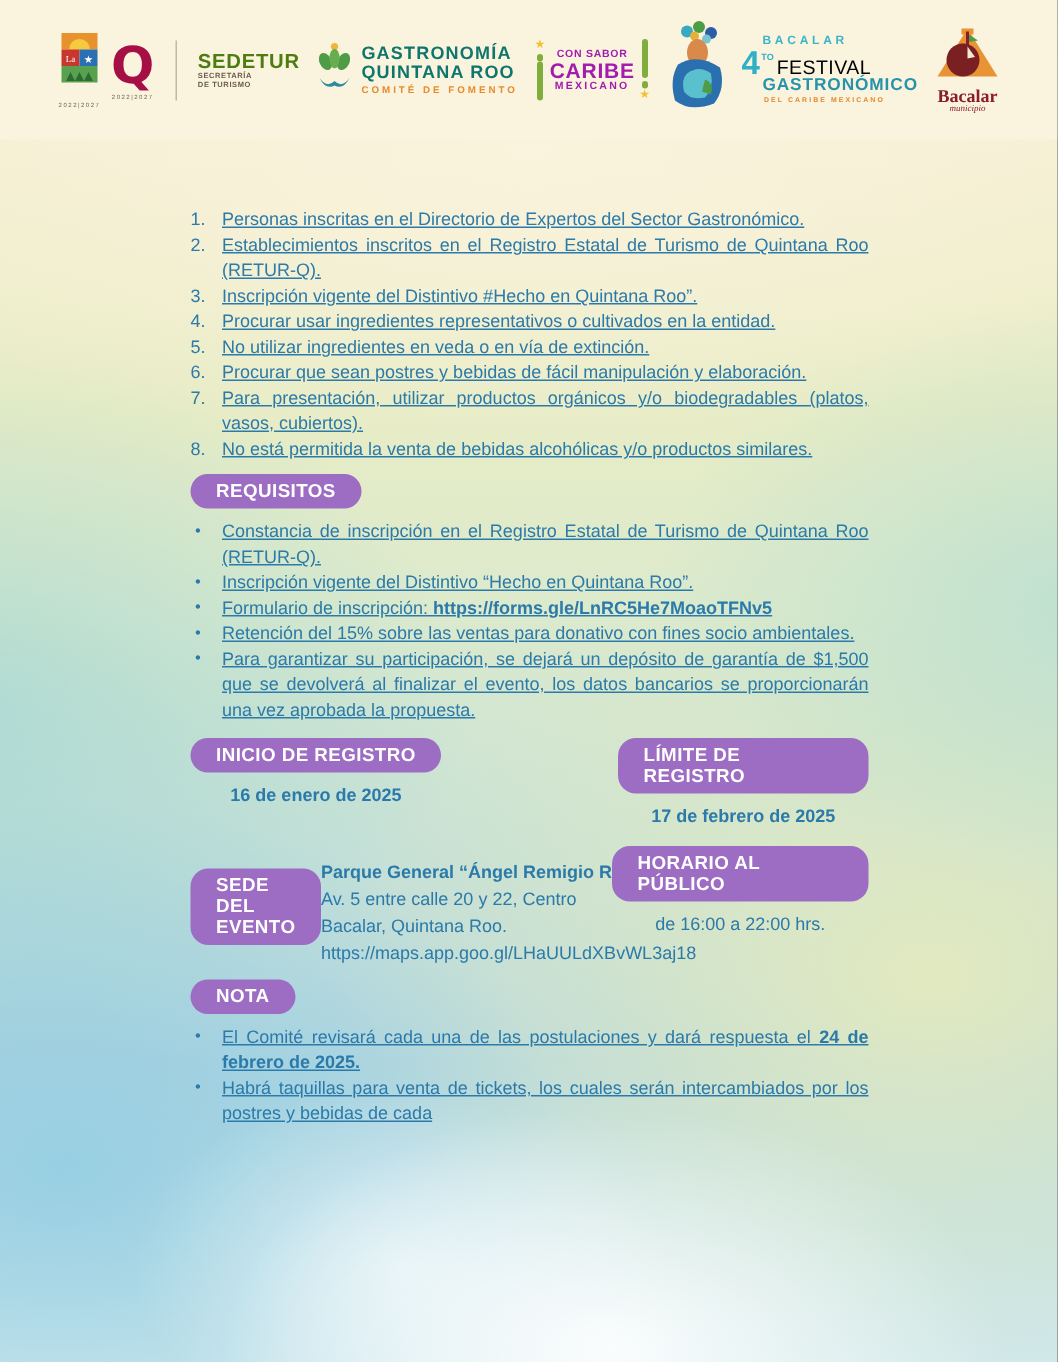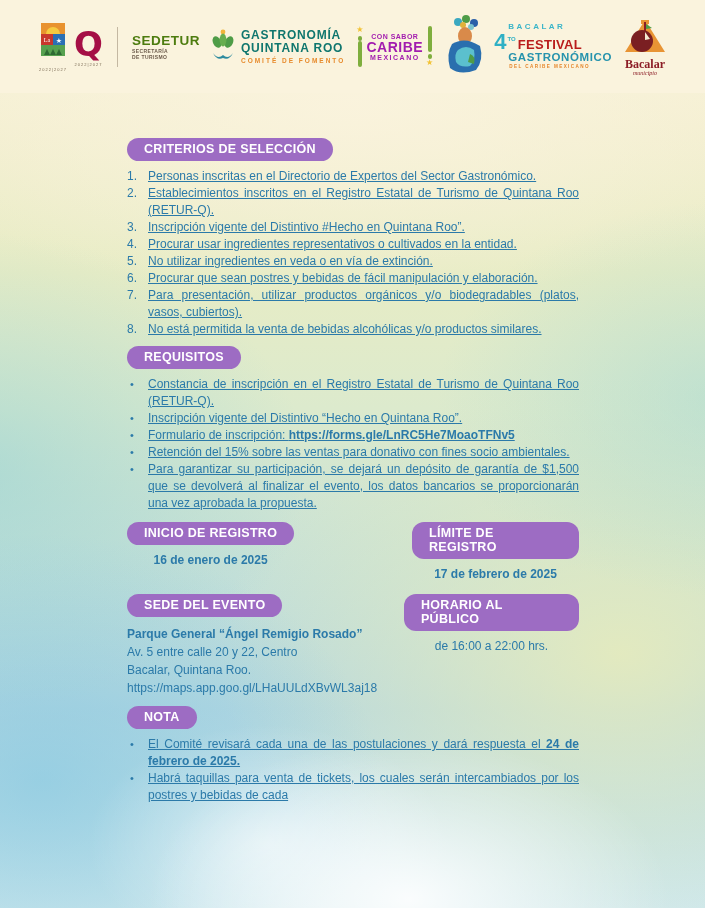--- a/index.html
+++ b/index.html
@@ -32,21 +32,21 @@
   .car-mid{text-align:center;color:#a21caf;line-height:1;}
   .car-s1{font-size:7px;font-weight:bold;letter-spacing:.5px;}
   .car-s2{font-size:14px;font-weight:bold;letter-spacing:.5px;}
   .car-s3{font-size:7px;font-weight:bold;letter-spacing:1.5px;}
   .star{color:#f2c233;font-size:8px;line-height:8px;}
   .fest-txt{line-height:1;}
   .fest-0{font-size:8px;font-weight:bold;color:#3ab5c9;letter-spacing:2.5px;margin-left:14px;}
   .fest-row{display:flex;align-items:flex-end;margin-top:1px;}
   .fest-4{font-size:22px;font-weight:bold;color:#2fb0c5;line-height:19px;}
   .fest-to{font-size:6px;font-weight:bold;color:#2fb0c5;margin:0 2px 9px 1px;}
-  .fest-f{font-size:13px;font-weight:bold;color:#b91c1c;letter-spacing:.3px;}
+  .fest-f{font-size:13px;font-weight:normal;color:#000000;letter-spacing:.3px;}
   .fest-g{font-size:11.5px;font-weight:bold;color:#2693ad;letter-spacing:.6px;margin-left:14px;margin-top:1px;}
   .fest-c{font-size:4.6px;font-weight:bold;color:#e5862b;letter-spacing:1.4px;margin-left:15px;margin-top:2px;}
   .bac-name{font-family:"Liberation Serif",serif;font-weight:bold;font-size:12px;color:#8c1d26;text-align:center;line-height:12px;}
   .bac-mun{font-family:"Liberation Serif",serif;font-style:italic;font-size:6px;color:#8c1d26;text-align:center;}
 
   .content{position:relative;margin-left:127px;width:452px;color:#2b7aa9;}
   .pill{display:inline-block;background:#9d6cc3;color:#fff;font-weight:bold;font-size:12.5px;
         letter-spacing:.3px;padding:4px 17px 5px;border-radius:12px;}
   .sec-criterios{margin-top:45px;}
   ol.num,ul.dot{margin:7px 0 0;padding:0;list-style:none;font-size:12px;line-height:17px;text-align:justify;text-decoration:underline;}
@@ -55,21 +55,21 @@
   ol.num li::before{content:counter(c) ".";position:absolute;left:0;}
   ul.dot li{position:relative;padding-left:21px;}
   ul.dot li::before{content:"•";position:absolute;left:3px;font-size:11px;}
   .b{font-weight:bold;}
   .lnk{font-weight:bold;}
   .sec-requisitos{margin-top:8px;}
   .row{display:flex;margin-top:10px;}
   .col-l{width:281px;display:flex;}
   .col-r{display:flex;}
   .stack{display:inline-flex;flex-direction:column;align-items:center;}
-  .stack-l{display:inline-flex;flex-direction:column;align-items:flex-start;}
+  .stack-l{display:inline-flex;flex-direction:row;align-items:center;}
   .pillval{margin-top:8px;font-size:12px;font-weight:bold;}
   .pillval-n{margin-top:8px;font-size:12px;}
   .sec-contacto{margin-top:11px;}
   .contact-line{margin-top:8px;font-size:12px;}
   .addr{margin-top:8px;font-size:12px;line-height:18px;}
   .sec-nota{margin-top:9px;}
 </style>
 </head>
 <body>
 
@@ -175,21 +175,20 @@
         <path d="M22 14 l5 7 l-5 1 Z" fill="#f3ead2"></path>
       </svg>
       <div class="bac-name">Bacalar</div>
       <div class="bac-mun">municipio</div>
     </div>
   </div>
 
   <div class="content">
 
     <div class="sec-criterios">
-      <span class="pill">CRITERIOS DE SELECCIÓN</span>
       <ol class="num">
           <li><span>Personas inscritas en el Directorio de Expertos del Sector Gastronómico.</span></li>
           <li><span>Establecimientos inscritos en el Registro Estatal de Turismo de Quintana Roo (RETUR-Q).</span></li>
           <li><span>Inscripción vigente del Distintivo #Hecho en Quintana Roo”.</span></li>
           <li><span>Procurar usar ingredientes representativos o cultivados en la entidad.</span></li>
           <li><span>No utilizar ingredientes en veda o en vía de extinción.</span></li>
           <li><span>Procurar que sean postres y bebidas de fácil manipulación y elaboración.</span></li>
           <li><span>Para presentación, utilizar productos orgánicos y/o biodegradables (platos, vasos, cubiertos).</span></li>
           <li><span>No está permitida la venta de bebidas alcohólicas y/o productos similares.</span></li>
         </ol>

